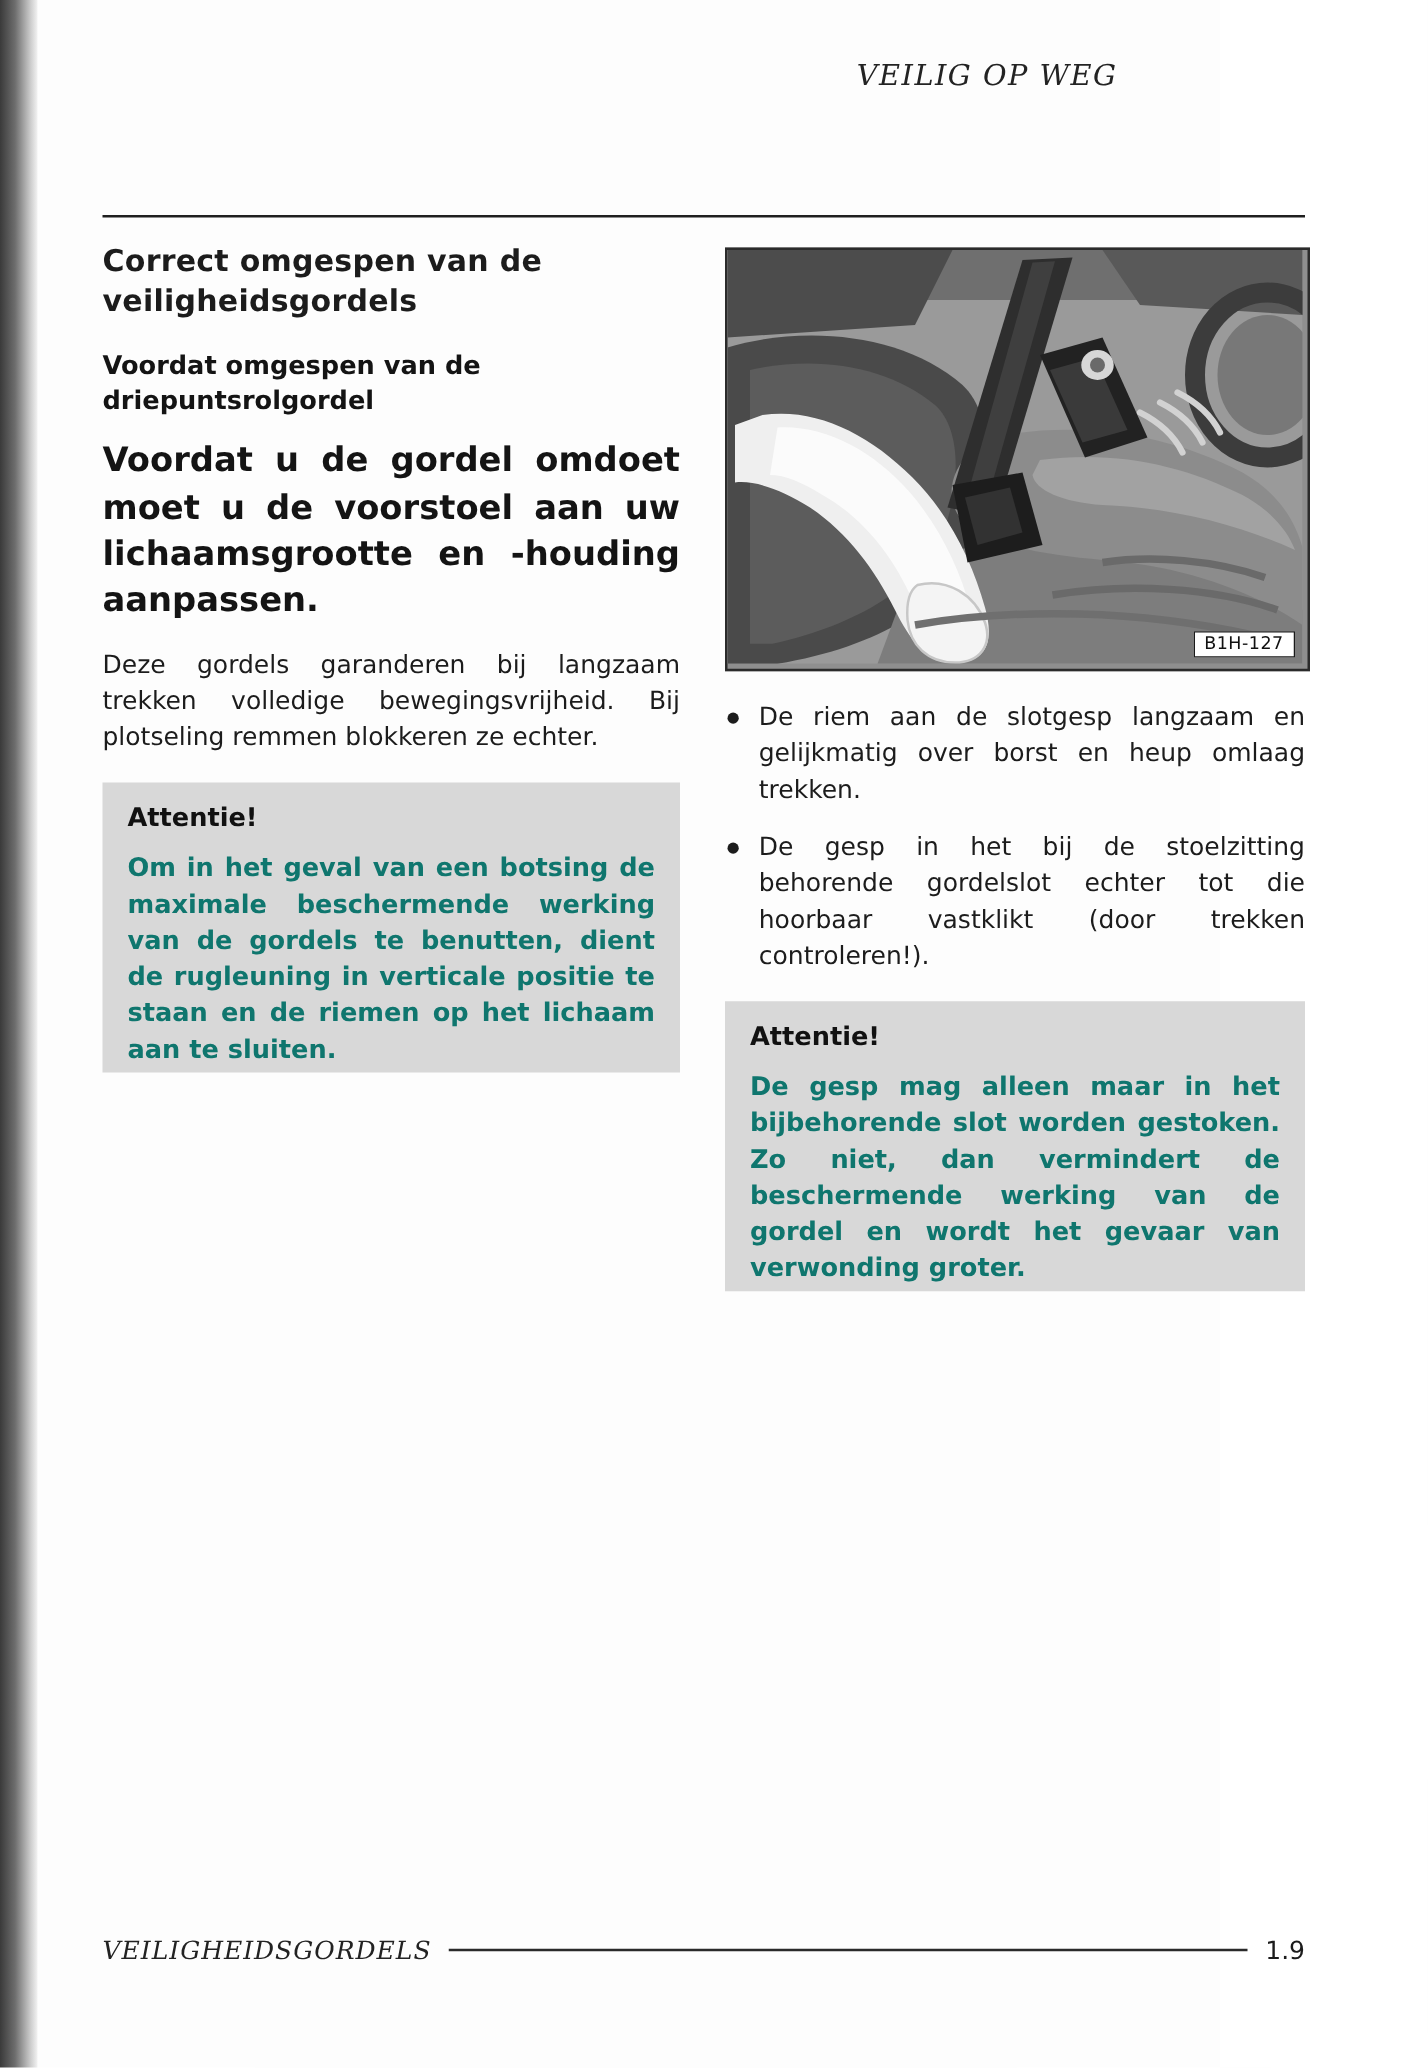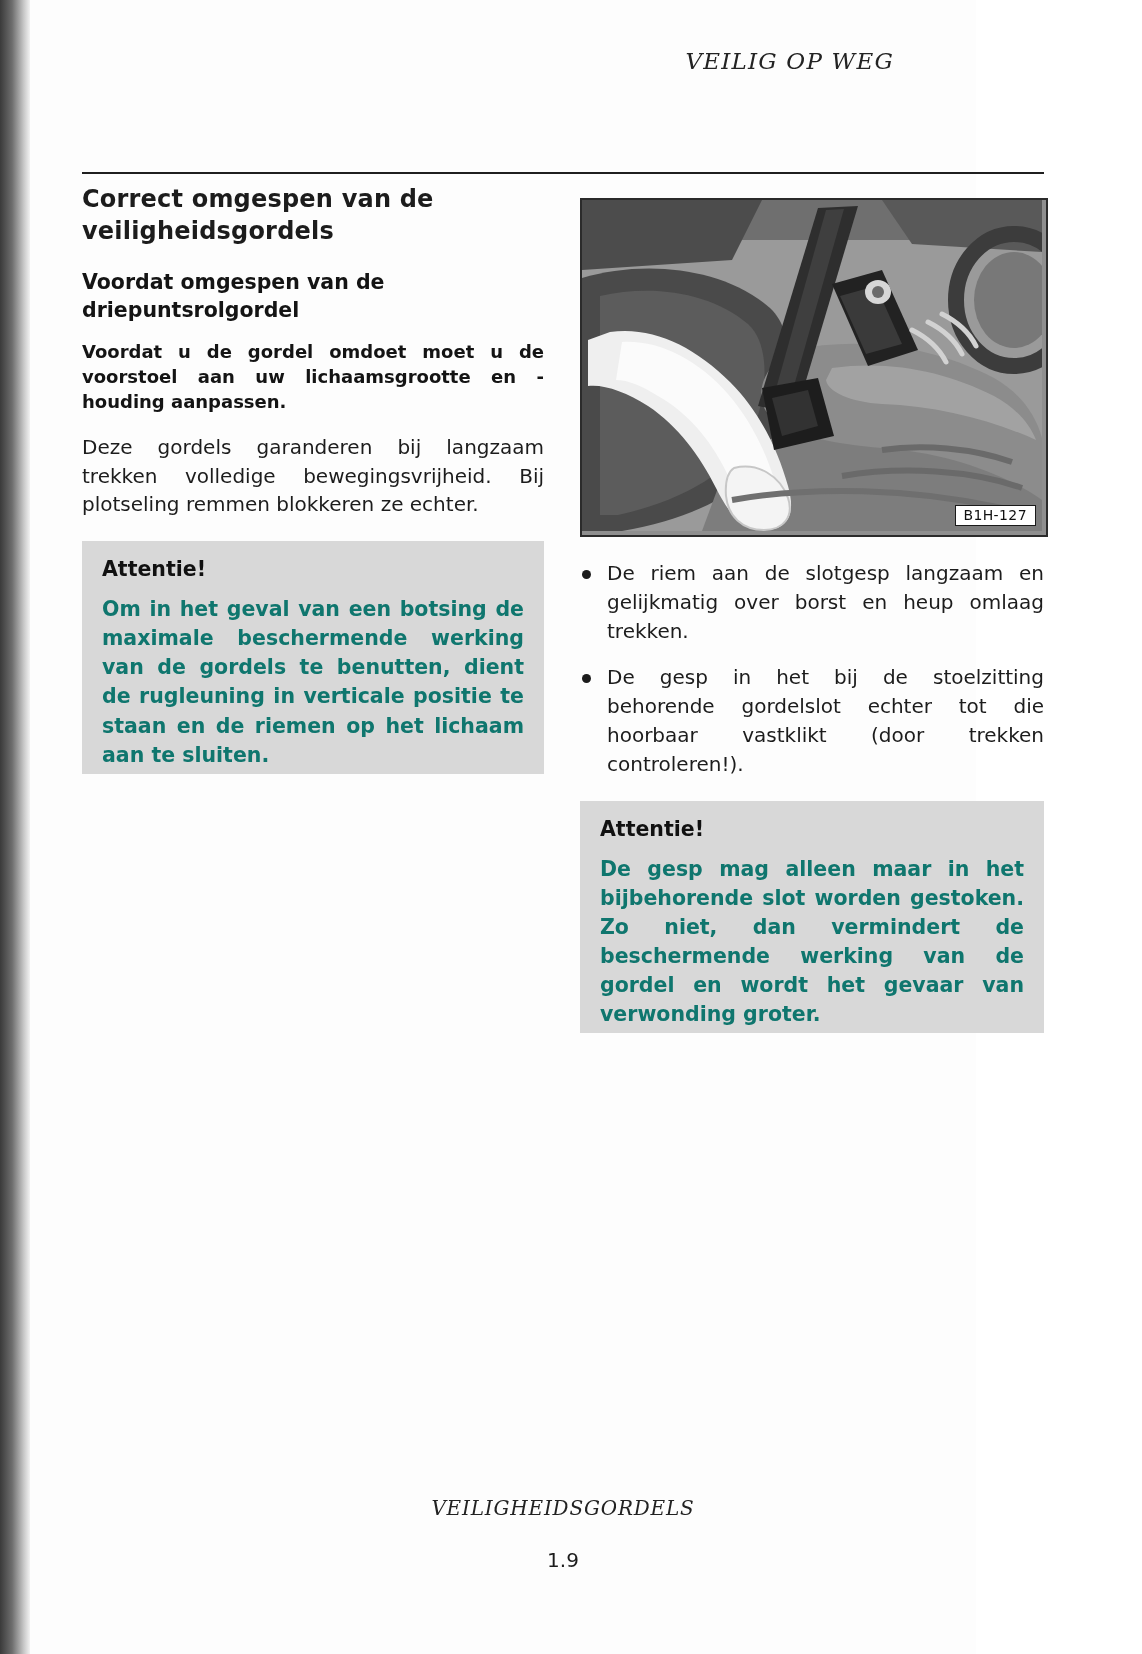--- a/index.html
+++ b/index.html
@@ -52,21 +52,21 @@
     top: 172px;
     width: 962px;
     height: 2px;
     background: #1f1f1f;
   }
 
   
   .col-left {
     position: absolute;
     left: 82px;
-    top: 184px;
+    top: 194px;
     width: 462px;
   }
   .col-right {
     position: absolute;
     left: 580px;
     top: 198px;
     width: 464px;
   }
 
   h1.section-title {
@@ -81,21 +81,21 @@
   h2.sub-title {
     margin: 0 0 16px 0;
     font-size: 20.5px;
     font-weight: bold;
     line-height: 1.34;
     color: #141414;
   }
 
   p.lead {
     margin: 0 0 18px 0;
-    font-size: 18px;
+    font-size: 27px;
     font-weight: bold;
     line-height: 1.38;
     text-align: justify;
     color: #141414;
   }
 
   p.body {
     margin: 0 0 18px 0;
     font-size: 20px;
     line-height: 1.44;
@@ -176,21 +176,20 @@
 
   
   .footer {
     position: absolute;
     left: 82px;
     bottom: 82px;
     width: 962px;
     display: flex;
     align-items: center;
     gap: 14px;
-    flex-direction: column;
   }
   .footer-left {
     font-family: "DejaVu Serif", serif;
     font-style: italic;
     font-size: 20px;
     letter-spacing: 0.8px;
     color: #222;
     white-space: nowrap;
   }
   .footer-rule {

